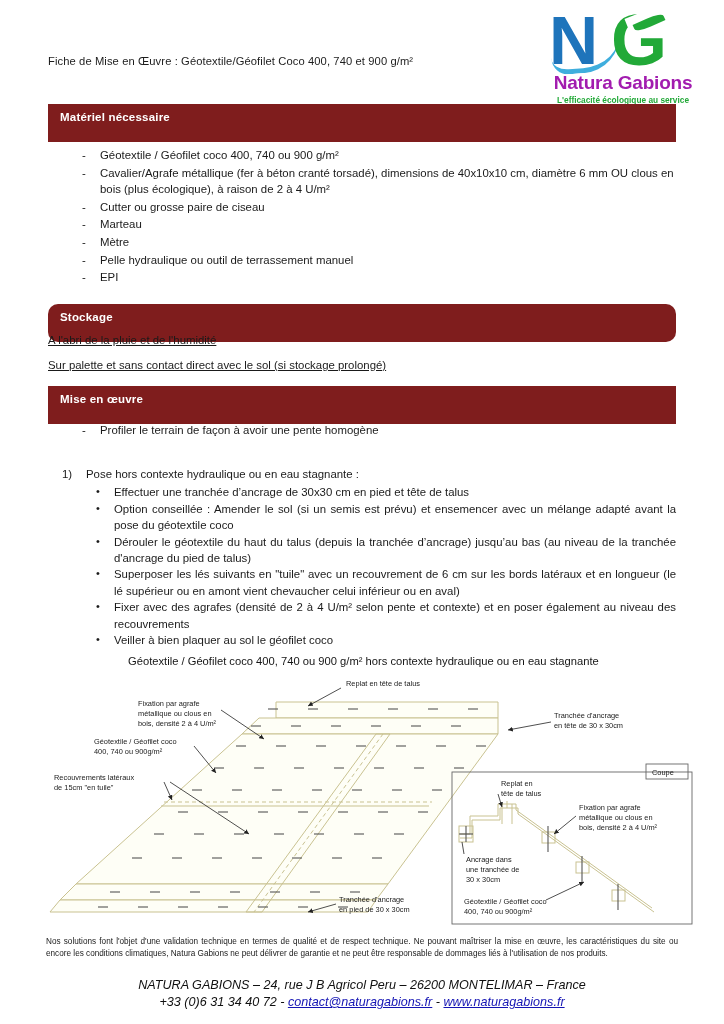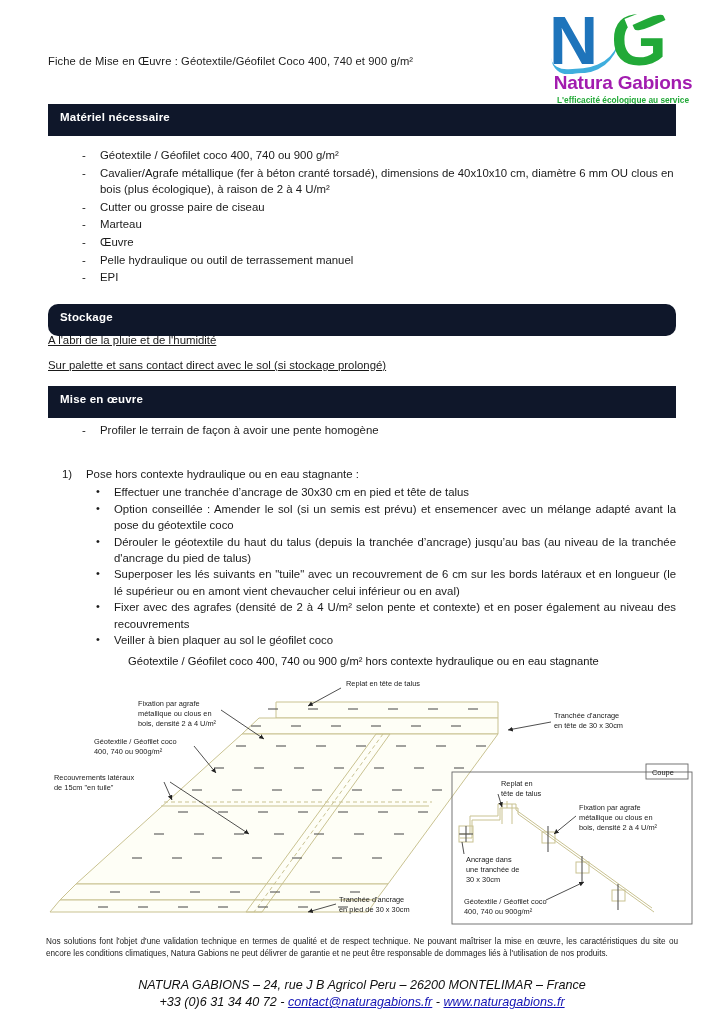--- a/index.html
+++ b/index.html
@@ -118,22 +118,22 @@
     color: #22A938;
     line-height: 10px;
     margin-top: 1px;
   }
 
   
   .section-bar {
     position: absolute;
     left: 48px;
     width: 628px;
-    height: 32px;
-    background: #0f172a;
+    height: 38px;
+    background: #7f1d1d;
     color: #ffffff;
     font-size: 11.5px;
     font-weight: bold;
     line-height: 26px;
     padding-left: 12px;
     box-sizing: border-box;
     letter-spacing: 0.2px;
   }
   #bar-materiel { top: 104px; }
   #bar-stockage { top: 304px; border-radius: 10px; }
@@ -276,21 +276,21 @@
     <div class="logo-tag">de vos projets</div>
   </div>
 
   <div class="section-bar" id="bar-materiel">Matériel nécessaire</div>
 
   <ul class="dashlist block" id="materiel-list">
     <li>Géotextile / Géofilet coco 400, 740 ou 900 g/m²</li>
     <li class="two-line">Cavalier/Agrafe métallique (fer à béton cranté torsadé), dimensions de 40x10x10 cm, diamètre 6 mm OU clous en bois (plus écologique), à raison de 2 à 4 U/m²</li>
     <li>Cutter ou grosse paire de ciseau</li>
     <li>Marteau</li>
-    <li>Œuvre</li>
+    <li>Mètre</li>
     <li>Pelle hydraulique ou outil de terrassement manuel</li>
     <li>EPI</li>
   </ul>
 
   <div class="section-bar" id="bar-stockage">Stockage</div>
 
   <div class="block" id="stockage-lines">
     <p>A l'abri de la pluie et de l'humidité</p>
     <p>Sur palette et sans contact direct avec le sol (si stockage prolongé)</p>
   </div>

